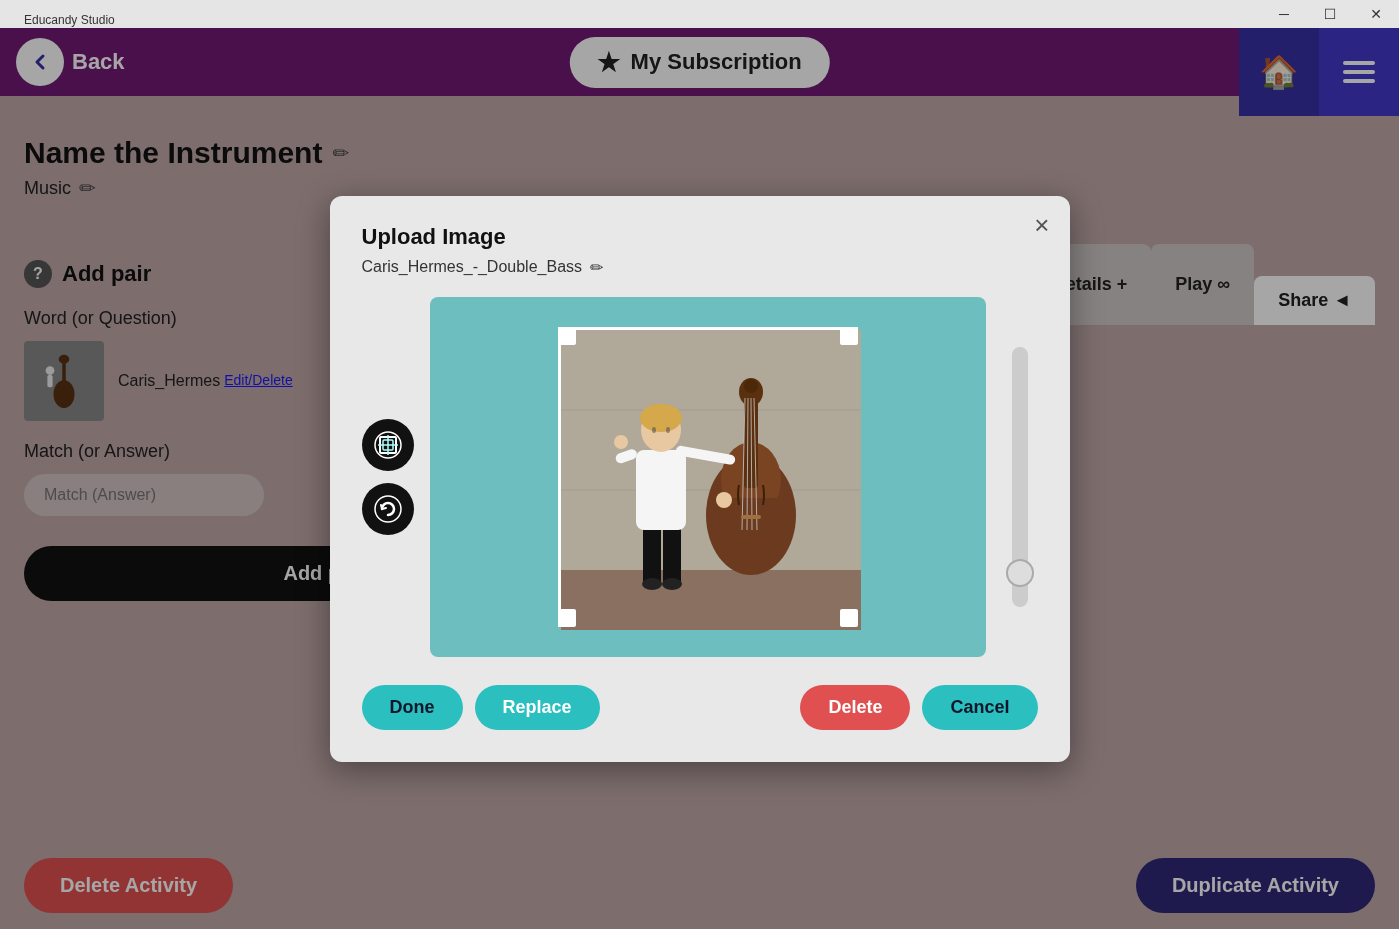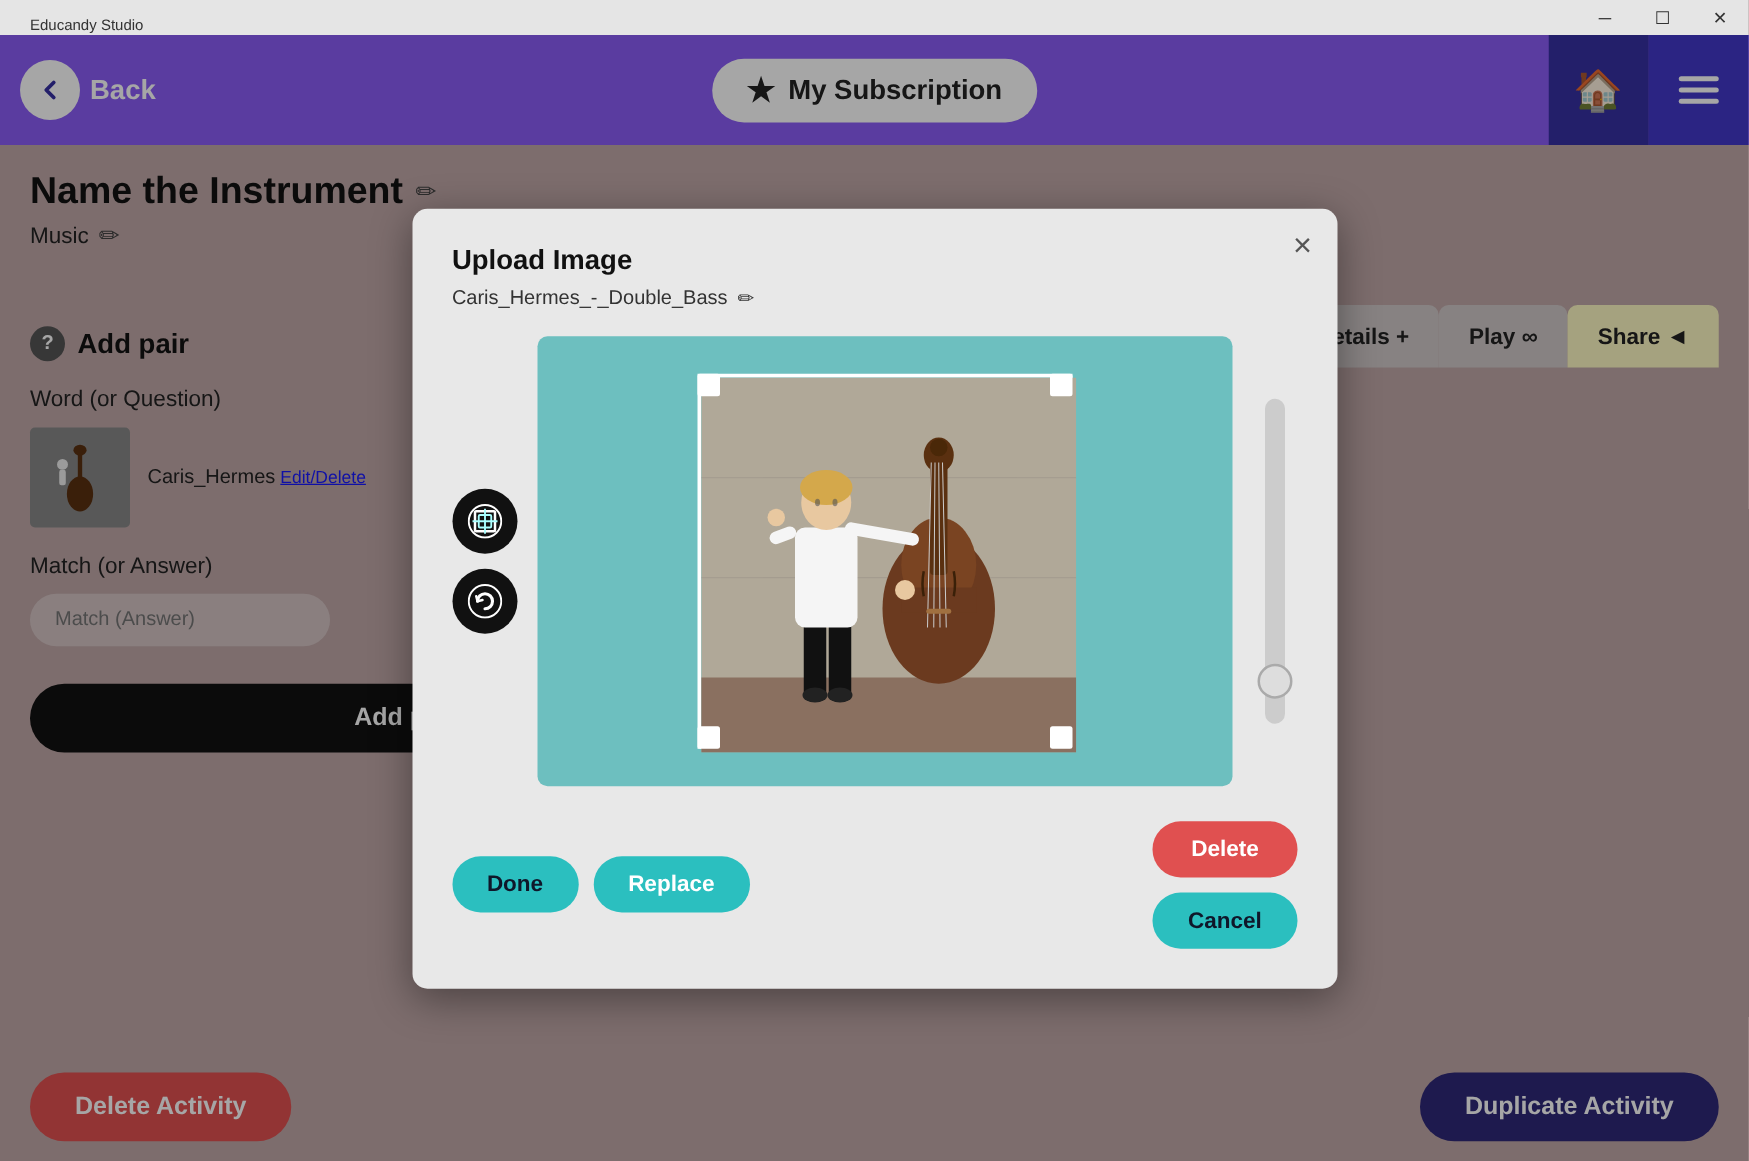--- a/index.html
+++ b/index.html
@@ -41,22 +41,22 @@
       cursor: pointer;
       color: #333;
       background: transparent;
       border: none;
     }
 
     
     .top-nav {
       position: absolute;
       top: 28px; left: 0; right: 0;
-      height: 88px;
-      background: #8b5cf6;
+      height: 68px;
+      background: #701a75;
       display: flex;
       align-items: center;
       z-index: 10;
       padding: 0 16px;
     }
     .back-btn {
       display: flex;
       align-items: center;
       gap: 8px;
       background: transparent;
@@ -191,22 +191,23 @@
     }
     .tab-details {
       background: #d0c8c8;
       color: #222;
     }
     .tab-play {
       background: #d0c8c8;
       color: #222;
     }
     .tab-share {
-      background: #fef9c3;
+      background: #ffffff;
       color: #222;
+      margin-top: 32px;
     }
 
     
     .content-body {
       margin-top: 60px;
     }
     .section-title {
       display: flex;
       align-items: center;
       gap: 10px;
@@ -457,21 +458,21 @@
     }
 
     
     .modal-actions {
       display: flex;
       gap: 12px;
       align-items: center;
       justify-content: space-between;
     }
     .modal-actions-left { display: flex; gap: 12px; }
-    .modal-actions-right { display: flex; gap: 12px; flex-direction: column; }
+    .modal-actions-right { display: flex; gap: 12px; }
 
     .btn-done {
       padding: 12px 28px;
       background: #2bbfbf;
       color: #0f172a;
       font-size: 18px;
       font-weight: bold;
       border: none;
       border-radius: 28px;
       cursor: pointer;

